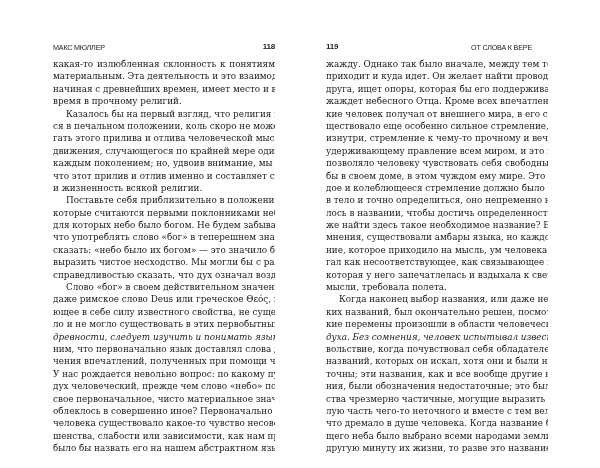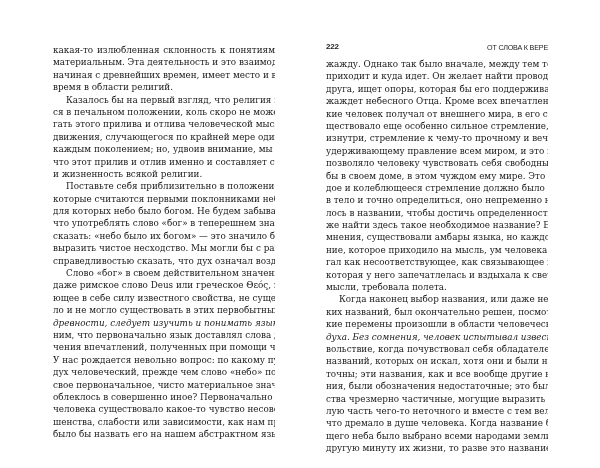--- a/index.html
+++ b/index.html
@@ -5,37 +5,41 @@
   html, body { margin: 0; padding: 0; background: #ffffff; }
   body { width: 600px; height: 468px; position: relative; overflow: hidden; font-family: "DejaVu Serif", serif; color: #1a1a1a; }
   .page { position: absolute; top: 40px; width: 222px; }
   .page.left { left: 53px; }
   .page.right { left: 326px; }
   .running-head { position: relative; height: 14px; font-family: "Liberation Sans", sans-serif; font-size: 7.2px; letter-spacing: -0.2px; color: #222; }
   .running-head .title { position: absolute; top: 3px; text-transform: uppercase; }
   .running-head .num { position: absolute; top: 2px; font-weight: bold; font-size: 8px; font-family: "Liberation Sans", sans-serif; }
   .left .running-head .title { left: 0; }
   .left .running-head .num { right: 0; }
-  .right .running-head .title { right: 0; }
+  .right .running-head .title { right: 16px; }
   .right .running-head .num { left: 0; }
   .body-text { margin-top: 4px; }
   .line { display: block; height: 12.4px; line-height: 12.4px; font-size: 8.8px; white-space: nowrap; text-align: justify; text-align-last: justify; overflow: hidden; }
   .line.last { text-align-last: left; }
   .line.indent { padding-left: 13px; }
   .line.italic { font-style: italic; }
 </style>
 </head>
 <body>
 
 <div class="page left">
+  <div class="running-head">
+    <span class="title">Макс Мюллер</span>
+    <span class="num">118</span>
+  </div>
   <div class="body-text" id="left-body">
       <span class="line">какая-то излюбленная склонность к понятиям</span>
       <span class="line">материальным. Эта деятельность и это взаимодействие,</span>
       <span class="line">начиная с древнейших времен, имеет место и в наше</span>
-      <span class="line last">время в области религий.</span>
+      <span class="line last">время в прочному религий.</span>
       <span class="line indent">Казалось бы на первый взгляд, что религия находит-</span>
       <span class="line">ся в печальном положении, коль скоро не может избе-</span>
       <span class="line">гать этого прилива и отлива человеческой мысли, этого</span>
       <span class="line">движения, случающегося по крайней мере один раз с</span>
       <span class="line">каждым поколением; но, удвоив внимание, мы откроем,</span>
       <span class="line">что этот прилив и отлив именно и составляет сущность</span>
       <span class="line last">и жизненность всякой религии.</span>
       <span class="line indent">Поставьте себя приблизительно в положение тех,</span>
       <span class="line">которые считаются первыми поклонниками неба или</span>
       <span class="line">для которых небо было богом. Не будем забывать о том,</span>
@@ -55,21 +59,21 @@
       <span class="line">свое первоначальное, чисто материальное значение и</span>
       <span class="line">облеклось в совершенно иное? Первоначально в сердце</span>
       <span class="line">человека существовало какое-то чувство несовер-</span>
       <span class="line">шенства, слабости или зависимости, как нам приятно</span>
       <span class="line">было бы назвать его на нашем абстрактном языке. Нам</span>
     </div>
 </div>
 
 <div class="page right">
   <div class="running-head">
-    <span class="num">222</span>
+    <span class="num">119</span>
     <span class="title">От слова к вере</span>
   </div>
   <div class="body-text" id="right-body">
       <span class="line">жажду. Однако так было вначале, между тем то же</span>
       <span class="line">приходит и куда идет. Он желает найти проводника,</span>
       <span class="line">друга, ищет опоры, которая бы его поддерживала, он</span>
       <span class="line">жаждет небесного Отца. Кроме всех впечатлений, ка-</span>
       <span class="line">кие человек получал от внешнего мира, в его сердце су-</span>
       <span class="line">ществовало еще особенно сильное стремление, идущее</span>
       <span class="line">изнутри, стремление к чему-то прочному и вечному,</span>

